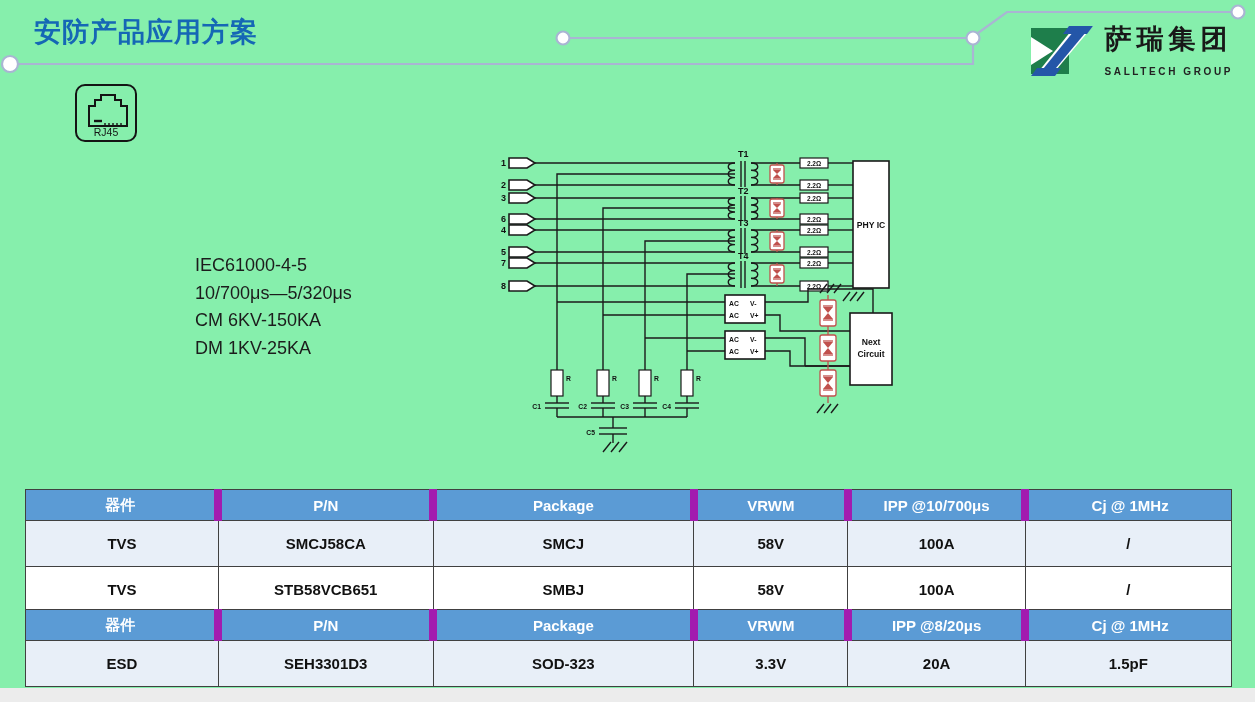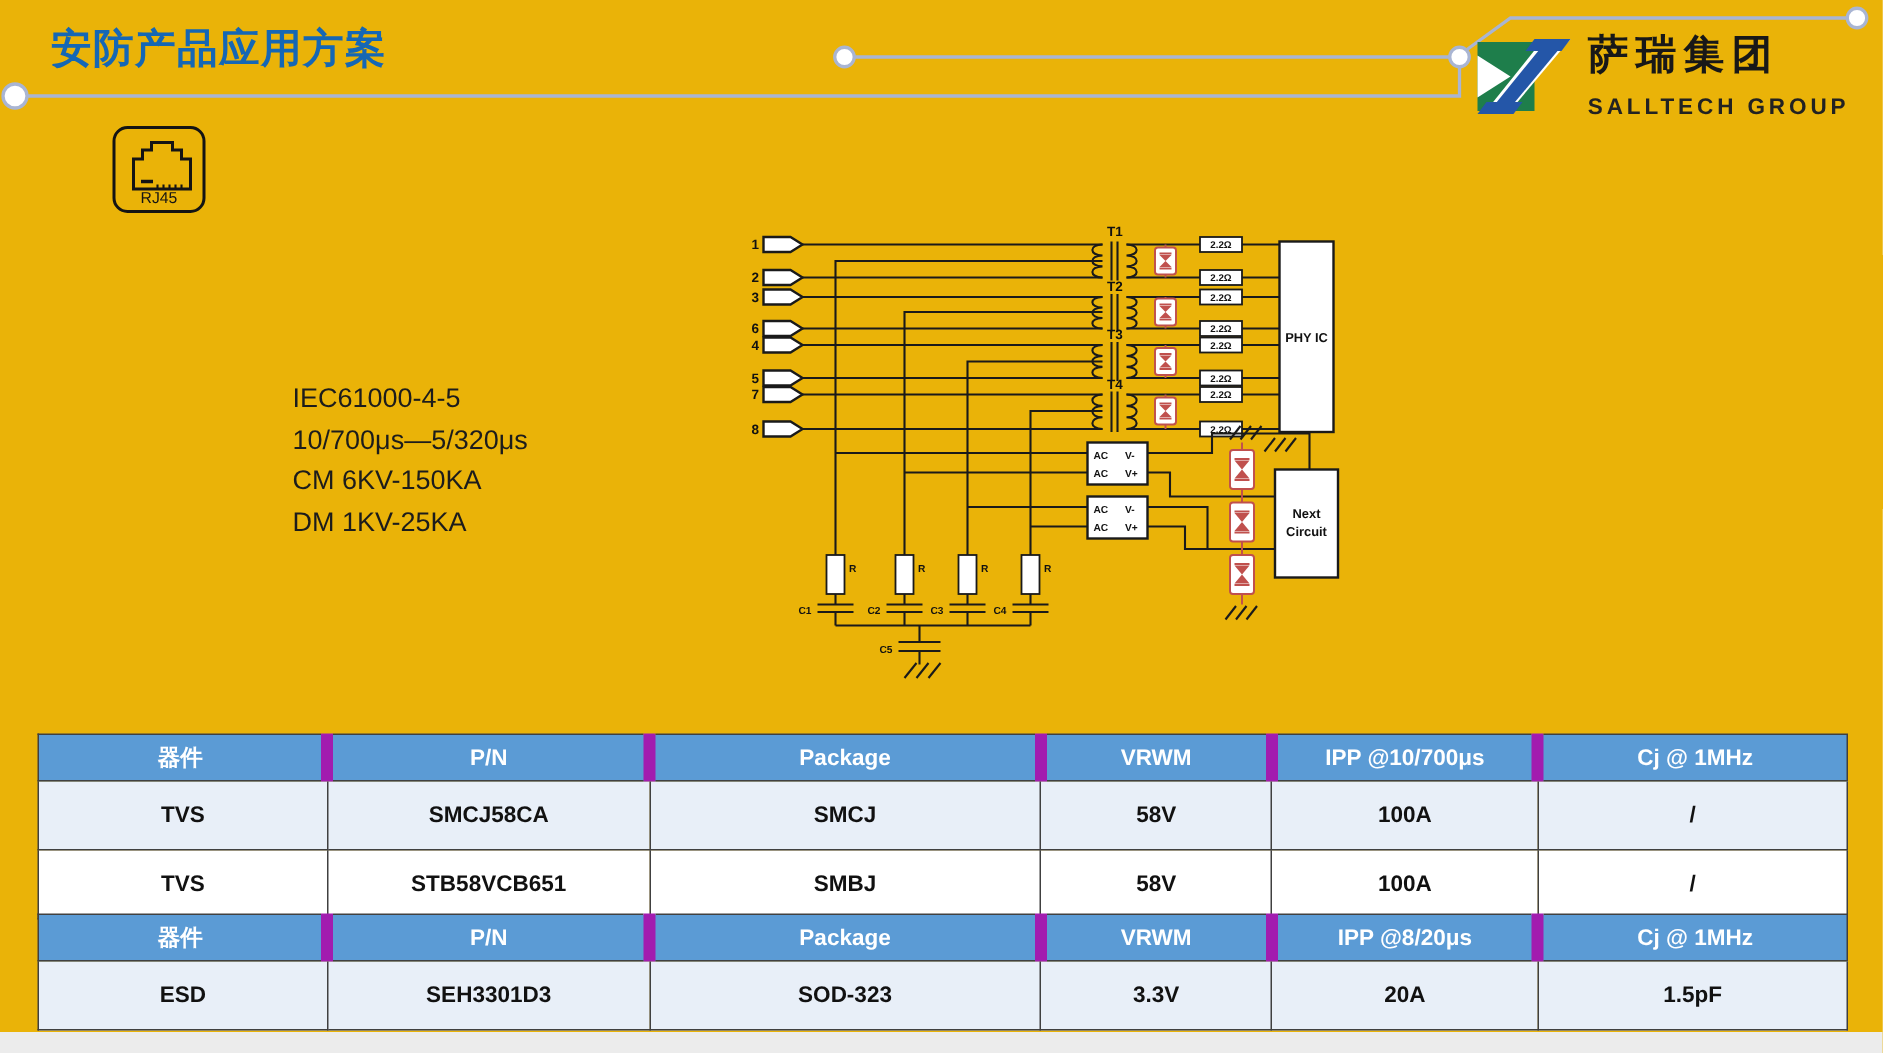--- a/index.html
+++ b/index.html
@@ -1,33 +1,33 @@
 <!DOCTYPE html>
 <html><head>
 <meta charset="utf-8">
 <style>
   * { margin:0; padding:0; box-sizing:border-box; }
   html,body { width:1255px; height:702px; }
   body {
     font-family:"Liberation Sans", sans-serif;
     background:#ffffff; position:relative; overflow:hidden;
   }
-  .slide { position:absolute; inset:0; background:#eab308; }
+  .slide { position:absolute; inset:0; background:#86efac; }
   .bottom-strip { position:absolute; left:0; right:0; bottom:0; height:14px; background:#ececec; }
 
   
   .page-title {
     position:absolute; left:34px; top:14px;
     font-size:27px; font-weight:800; color:#1567b5; letter-spacing:1px;
   }
   .trace-svg { position:absolute; left:0; top:0; width:1255px; height:80px; }
 
   .logo { position:absolute; right:22px; top:22px; display:flex; align-items:center; gap:10px; }
   .logo-text .cn { font-size:27px; font-weight:800; color:#181818; letter-spacing:5px; line-height:1.05; }
-  .logo-text .en { font-size:15px; font-weight:600; color:#222; letter-spacing:2.6px; margin-top:12px; }
+  .logo-text .en { font-size:10px; font-weight:600; color:#222; letter-spacing:2.6px; margin-top:12px; }
 
   
   .rj45-box {
     position:absolute; left:75px; top:84px; width:62px; height:58px;
     border:2.5px solid #141414; border-radius:10px;
     display:flex; flex-direction:column; align-items:center; justify-content:flex-end;
   }
   .rj45-box svg { position:absolute; top:6px; left:8px; }
   .rj45-label { font-size:10.5px; color:#141414; margin-bottom:2px; font-weight:500; }
   .section-title {

